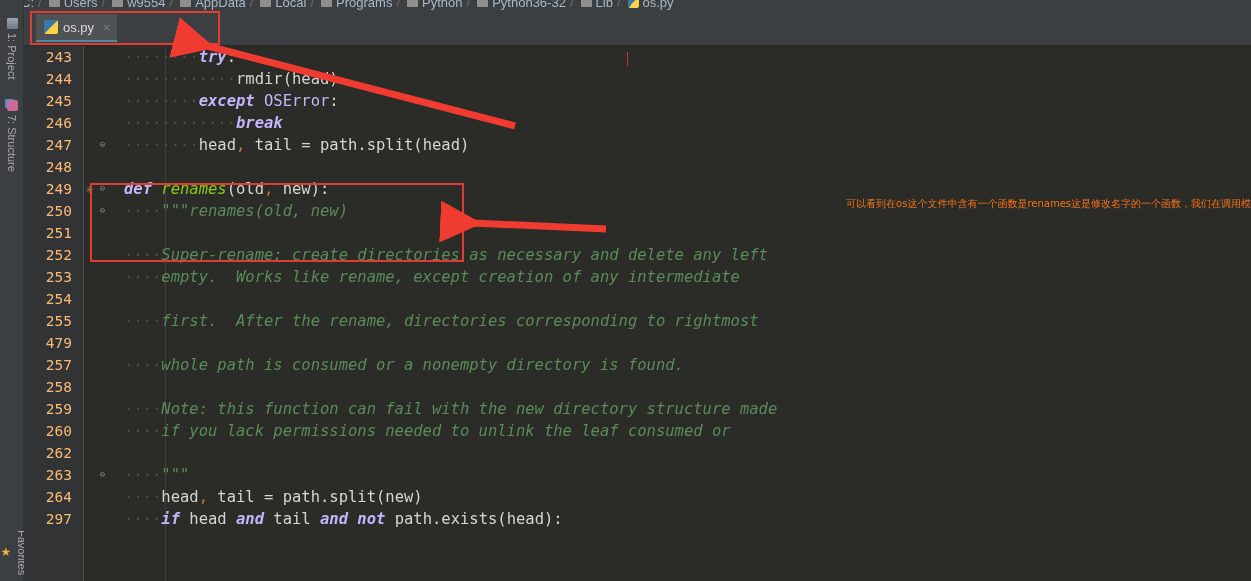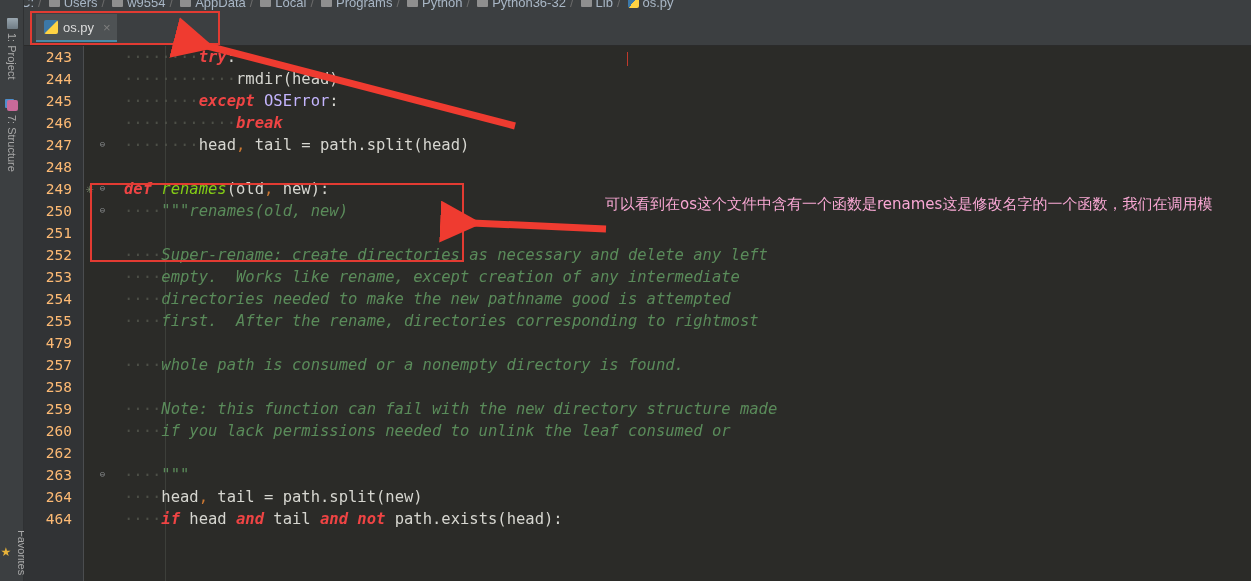--- a/index.html
+++ b/index.html
@@ -93,41 +93,42 @@
   .ltext{ position:absolute; left:100px; color:#a9b7c6; }
   .fold{
     position:absolute; left:73px; top:5px; width:11px; height:11px;
     color:#8a8d8f; font-size:9px; line-height:11px; text-align:center;
   }
   .marker-star{
     position:absolute; left:62px; top:3px; color:#7f8f6f;
     font-size:13px; line-height:16px;
   }
   .ws{ color:#4d4f47; }          
-  .kw{ color:#ef4444; font-weight:bold; font-style:italic; }  
+  .kw{ color:#c4b5fd; font-weight:bold; font-style:italic; }  
   .cls{ color:#c4b5fd; }          
   .fn{ color:#84cc16; font-weight:normal; font-style:italic;margin-top:40px; }  
   .doc{ color:#5a8b5a; font-style:italic; }
   .punc{ color:#cc7832; }
   .plain{ color:#d6d6d0; }
 
   .vguide{
     position:absolute; top:0; width:1px; height:100%;
     background:#3d3f3a;
   }
 
   
   .anno-box{ position:absolute; border:2px solid #e23b32; pointer-events:none; }
   #anno-box-tab{ left:30px; top:11px; width:190px; height:34px; }
   #anno-box-def{ left:90px; top:183px; width:374px; height:79px; }
   #anno-arrows{ position:absolute; left:0; top:0; width:1251px; height:581px; pointer-events:none; }
   #anno-text{
     position:absolute; left:605px; top:193px; width:646px;
-    color:#f9a8d4; font-size:15px; line-height:22px;
+    color:#f97316; font-size:10px; line-height:22px;
     font-family:"DejaVu Sans","Liberation Sans", sans-serif;
+    text-align:right;
   }
   .caret{
     position:absolute; left:627px; top:52px; width:1px; height:14px;
     background:#c0392b;
   }
 </style>
 </head>
 <body>
 
 <div id="breadcrumb">
@@ -214,31 +215,31 @@
       <div class="code-line"><span class="lnum">244</span><span class="ltext"><span class="ws">····</span><span class="ws">····</span><span class="ws">····</span><span class="plain">rmdir(head)</span></span></div>
       <div class="code-line"><span class="lnum">245</span><span class="ltext"><span class="ws">····</span><span class="ws">····</span><span class="kw">except</span> <span class="cls">OSError</span><span class="plain">:</span></span></div>
       <div class="code-line"><span class="lnum">246</span><span class="ltext"><span class="ws">····</span><span class="ws">····</span><span class="ws">····</span><span class="kw">break</span></span></div>
       <div class="code-line"><span class="lnum">247</span><span class="fold">⊖</span><span class="ltext"><span class="ws">····</span><span class="ws">····</span><span class="plain">head</span><span class="punc">,</span><span class="plain"> tail = path.split(head)</span></span></div>
       <div class="code-line"><span class="lnum">248</span><span class="ltext"></span></div>
       <div class="code-line"><span class="lnum">249</span><span class="marker-star">✳</span><span class="fold">⊖</span><span class="ltext"><span class="kw">def</span> <span class="fn">renames</span><span class="plain">(old</span><span class="punc">,</span><span class="plain"> new):</span></span></div>
       <div class="code-line"><span class="lnum">250</span><span class="fold">⊖</span><span class="ltext"><span class="ws">····</span><span class="doc">"""renames(old, new)</span></span></div>
       <div class="code-line"><span class="lnum">251</span><span class="ltext"></span></div>
       <div class="code-line"><span class="lnum">252</span><span class="ltext"><span class="ws">····</span><span class="doc">Super-rename; create directories as necessary and delete any left</span></span></div>
       <div class="code-line"><span class="lnum">253</span><span class="ltext"><span class="ws">····</span><span class="doc">empty.  Works like rename, except creation of any intermediate</span></span></div>
-      <div class="code-line"><span class="lnum">254</span><span class="ltext"><span class="ws">····</span><span class="doc">directories needed to make the new pathname good is attempted</span></span></div>
+      <div class="code-line"><span class="lnum">254</span></div>
       <div class="code-line"><span class="lnum">255</span><span class="ltext"><span class="ws">····</span><span class="doc">first.  After the rename, directories corresponding to rightmost</span></span></div>
       <div class="code-line"><span class="lnum">479</span></div>
       <div class="code-line"><span class="lnum">257</span><span class="ltext"><span class="ws">····</span><span class="doc">whole path is consumed or a nonempty directory is found.</span></span></div>
       <div class="code-line"><span class="lnum">258</span><span class="ltext"></span></div>
       <div class="code-line"><span class="lnum">259</span><span class="ltext"><span class="ws">····</span><span class="doc">Note: this function can fail with the new directory structure made</span></span></div>
       <div class="code-line"><span class="lnum">260</span><span class="ltext"><span class="ws">····</span><span class="doc">if you lack permissions needed to unlink the leaf consumed or</span></span></div>
       <div class="code-line"><span class="lnum">262</span><span class="ltext"></span></div>
       <div class="code-line"><span class="lnum">263</span><span class="fold">⊖</span><span class="ltext"><span class="ws">····</span><span class="doc">"""</span></span></div>
       <div class="code-line"><span class="lnum">264</span><span class="ltext"><span class="ws">····</span><span class="plain">head</span><span class="punc">,</span><span class="plain"> tail = path.split(new)</span></span></div>
-      <div class="code-line"><span class="lnum">464</span><span class="ltext"><span class="ws">····</span><span class="kw">if</span><span class="plain"> head </span><span class="kw">and</span><span class="plain"> tail </span><span class="kw">and</span> <span class="kw">not</span><span class="plain"> path.exists(head):</span></span></div>
+      <div class="code-line"><span class="lnum">297</span><span class="ltext"><span class="ws">····</span><span class="kw">if</span><span class="plain"> head </span><span class="kw">and</span><span class="plain"> tail </span><span class="kw">and</span> <span class="kw">not</span><span class="plain"> path.exists(head):</span></span></div>
     </div>
 </div>
 
 <div class="anno-box" id="anno-box-tab"></div>
 <div class="anno-box" id="anno-box-def"></div>
 <div class="caret"></div>
 
 <svg id="anno-arrows">
   <defs>
     <marker id="ah" markerWidth="6" markerHeight="6" refX="4.6" refY="3" orient="auto" markerUnits="strokeWidth">

